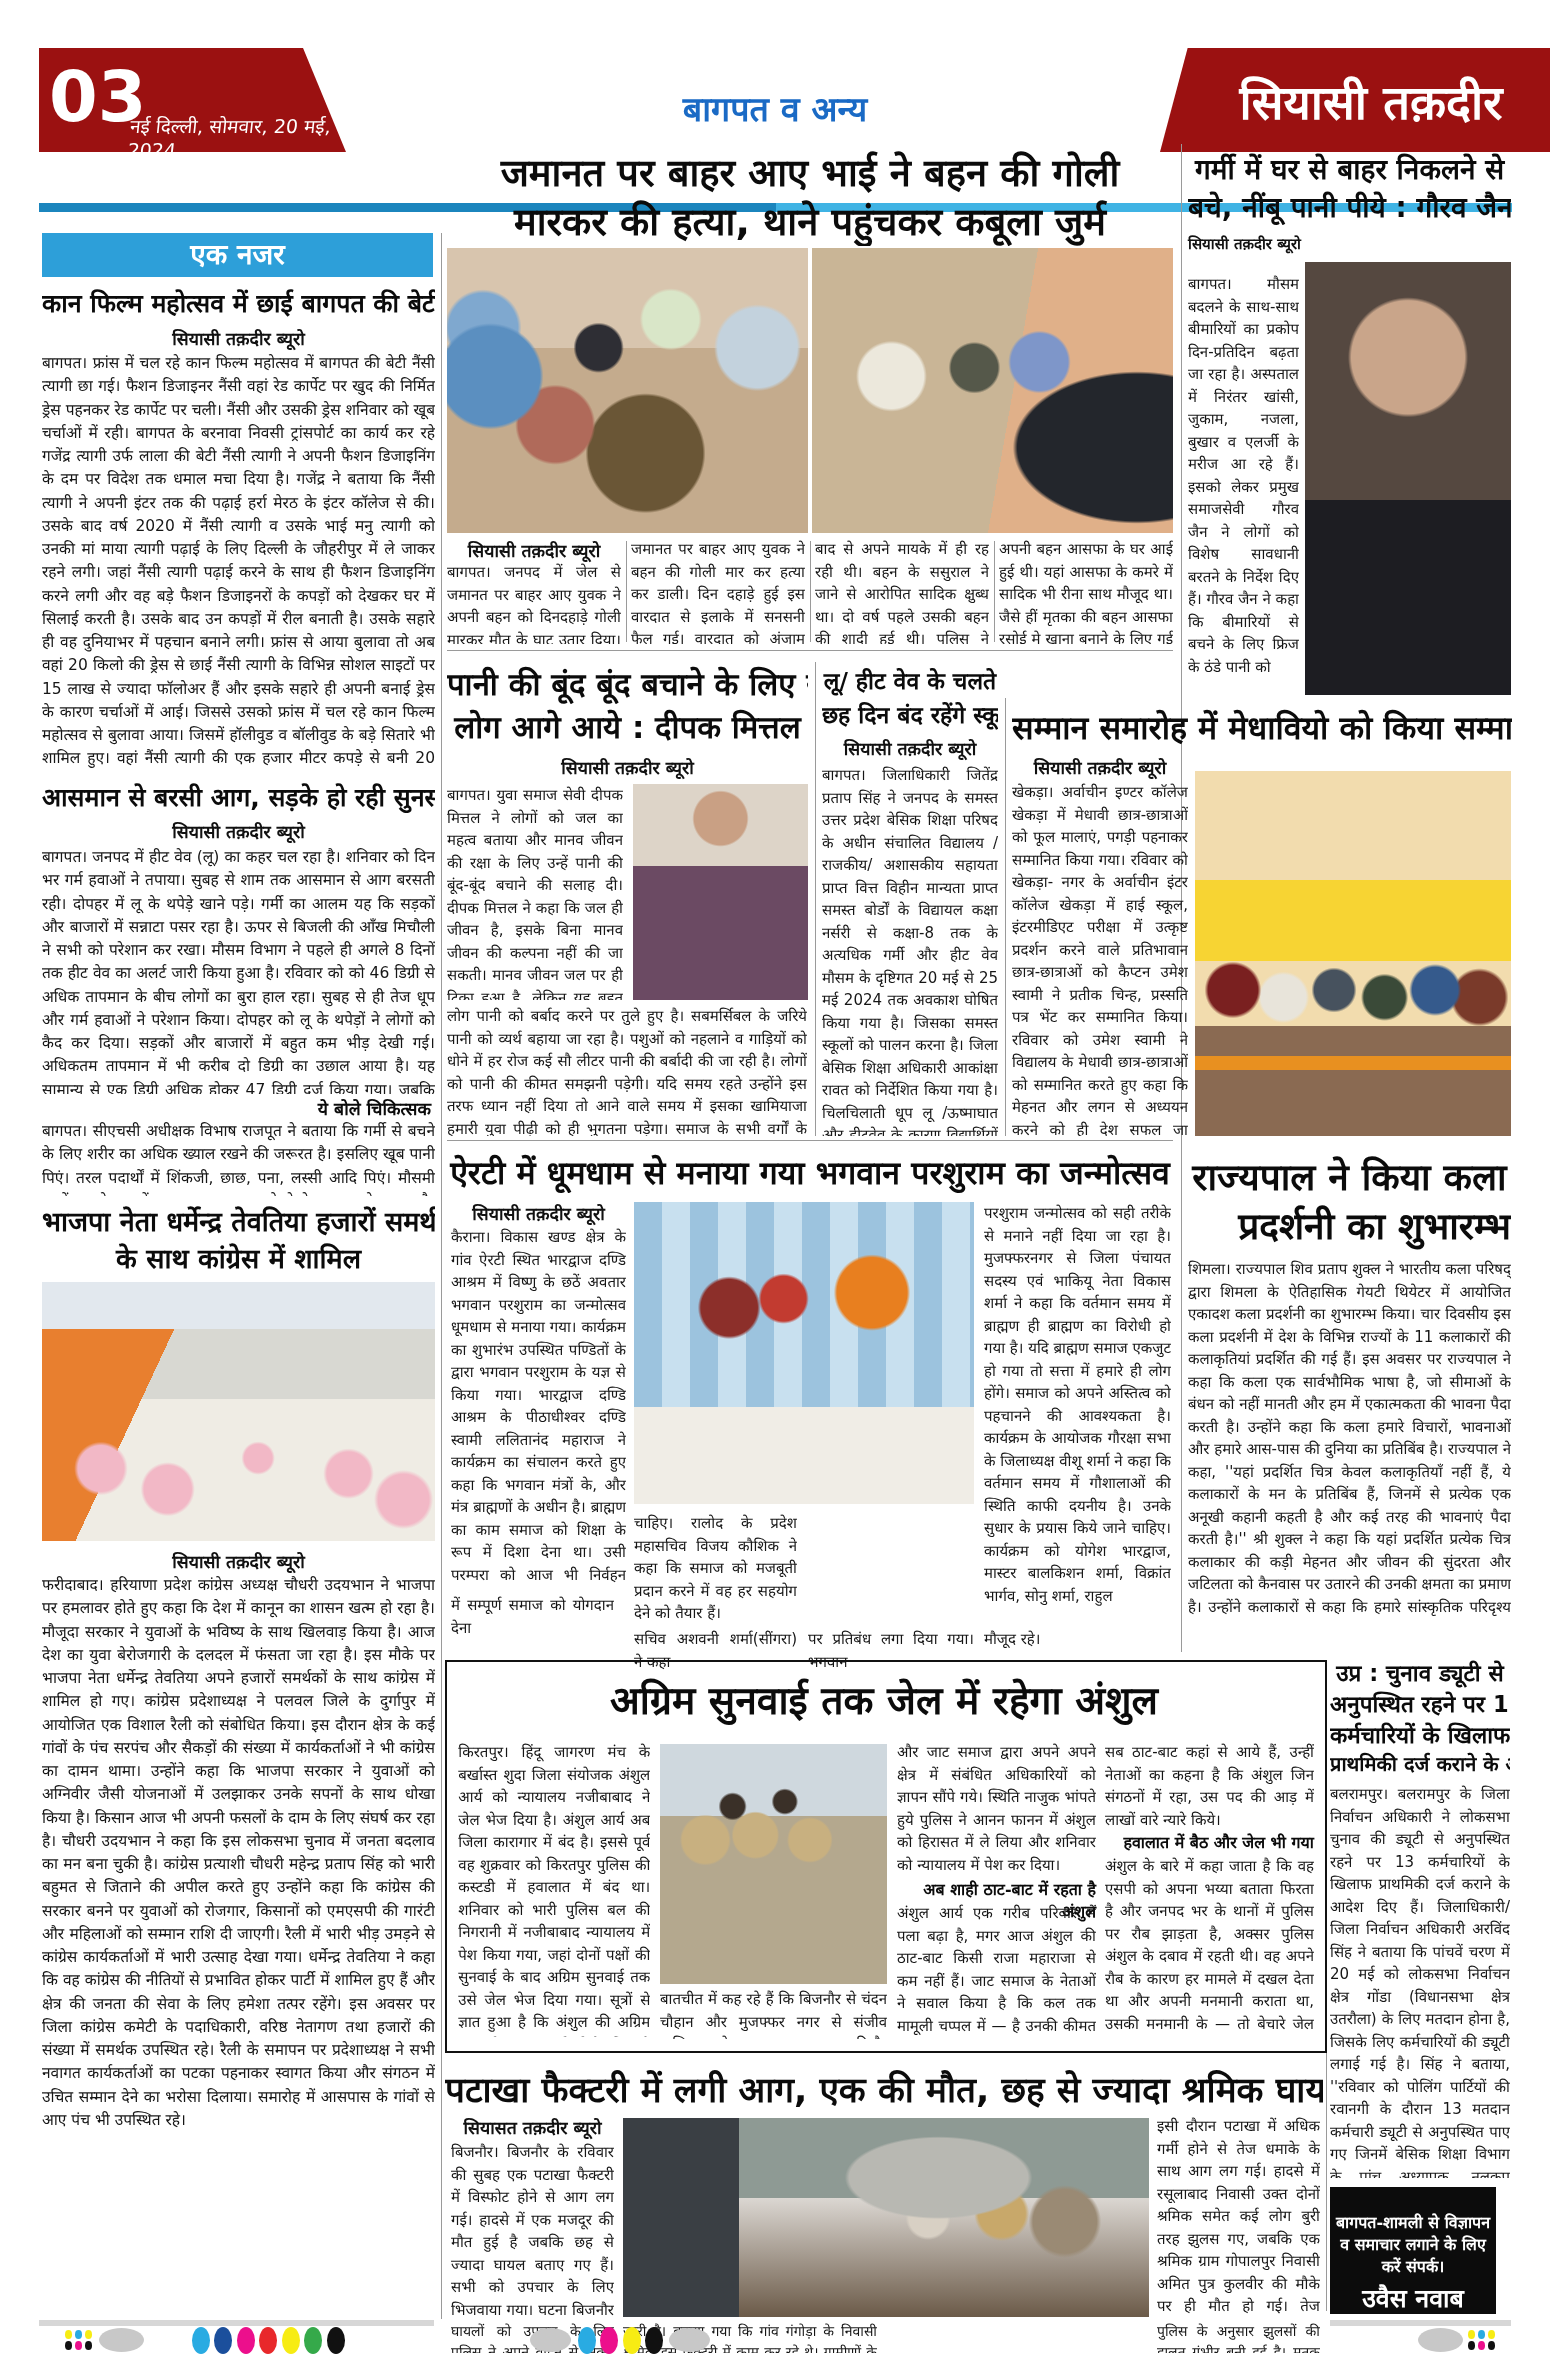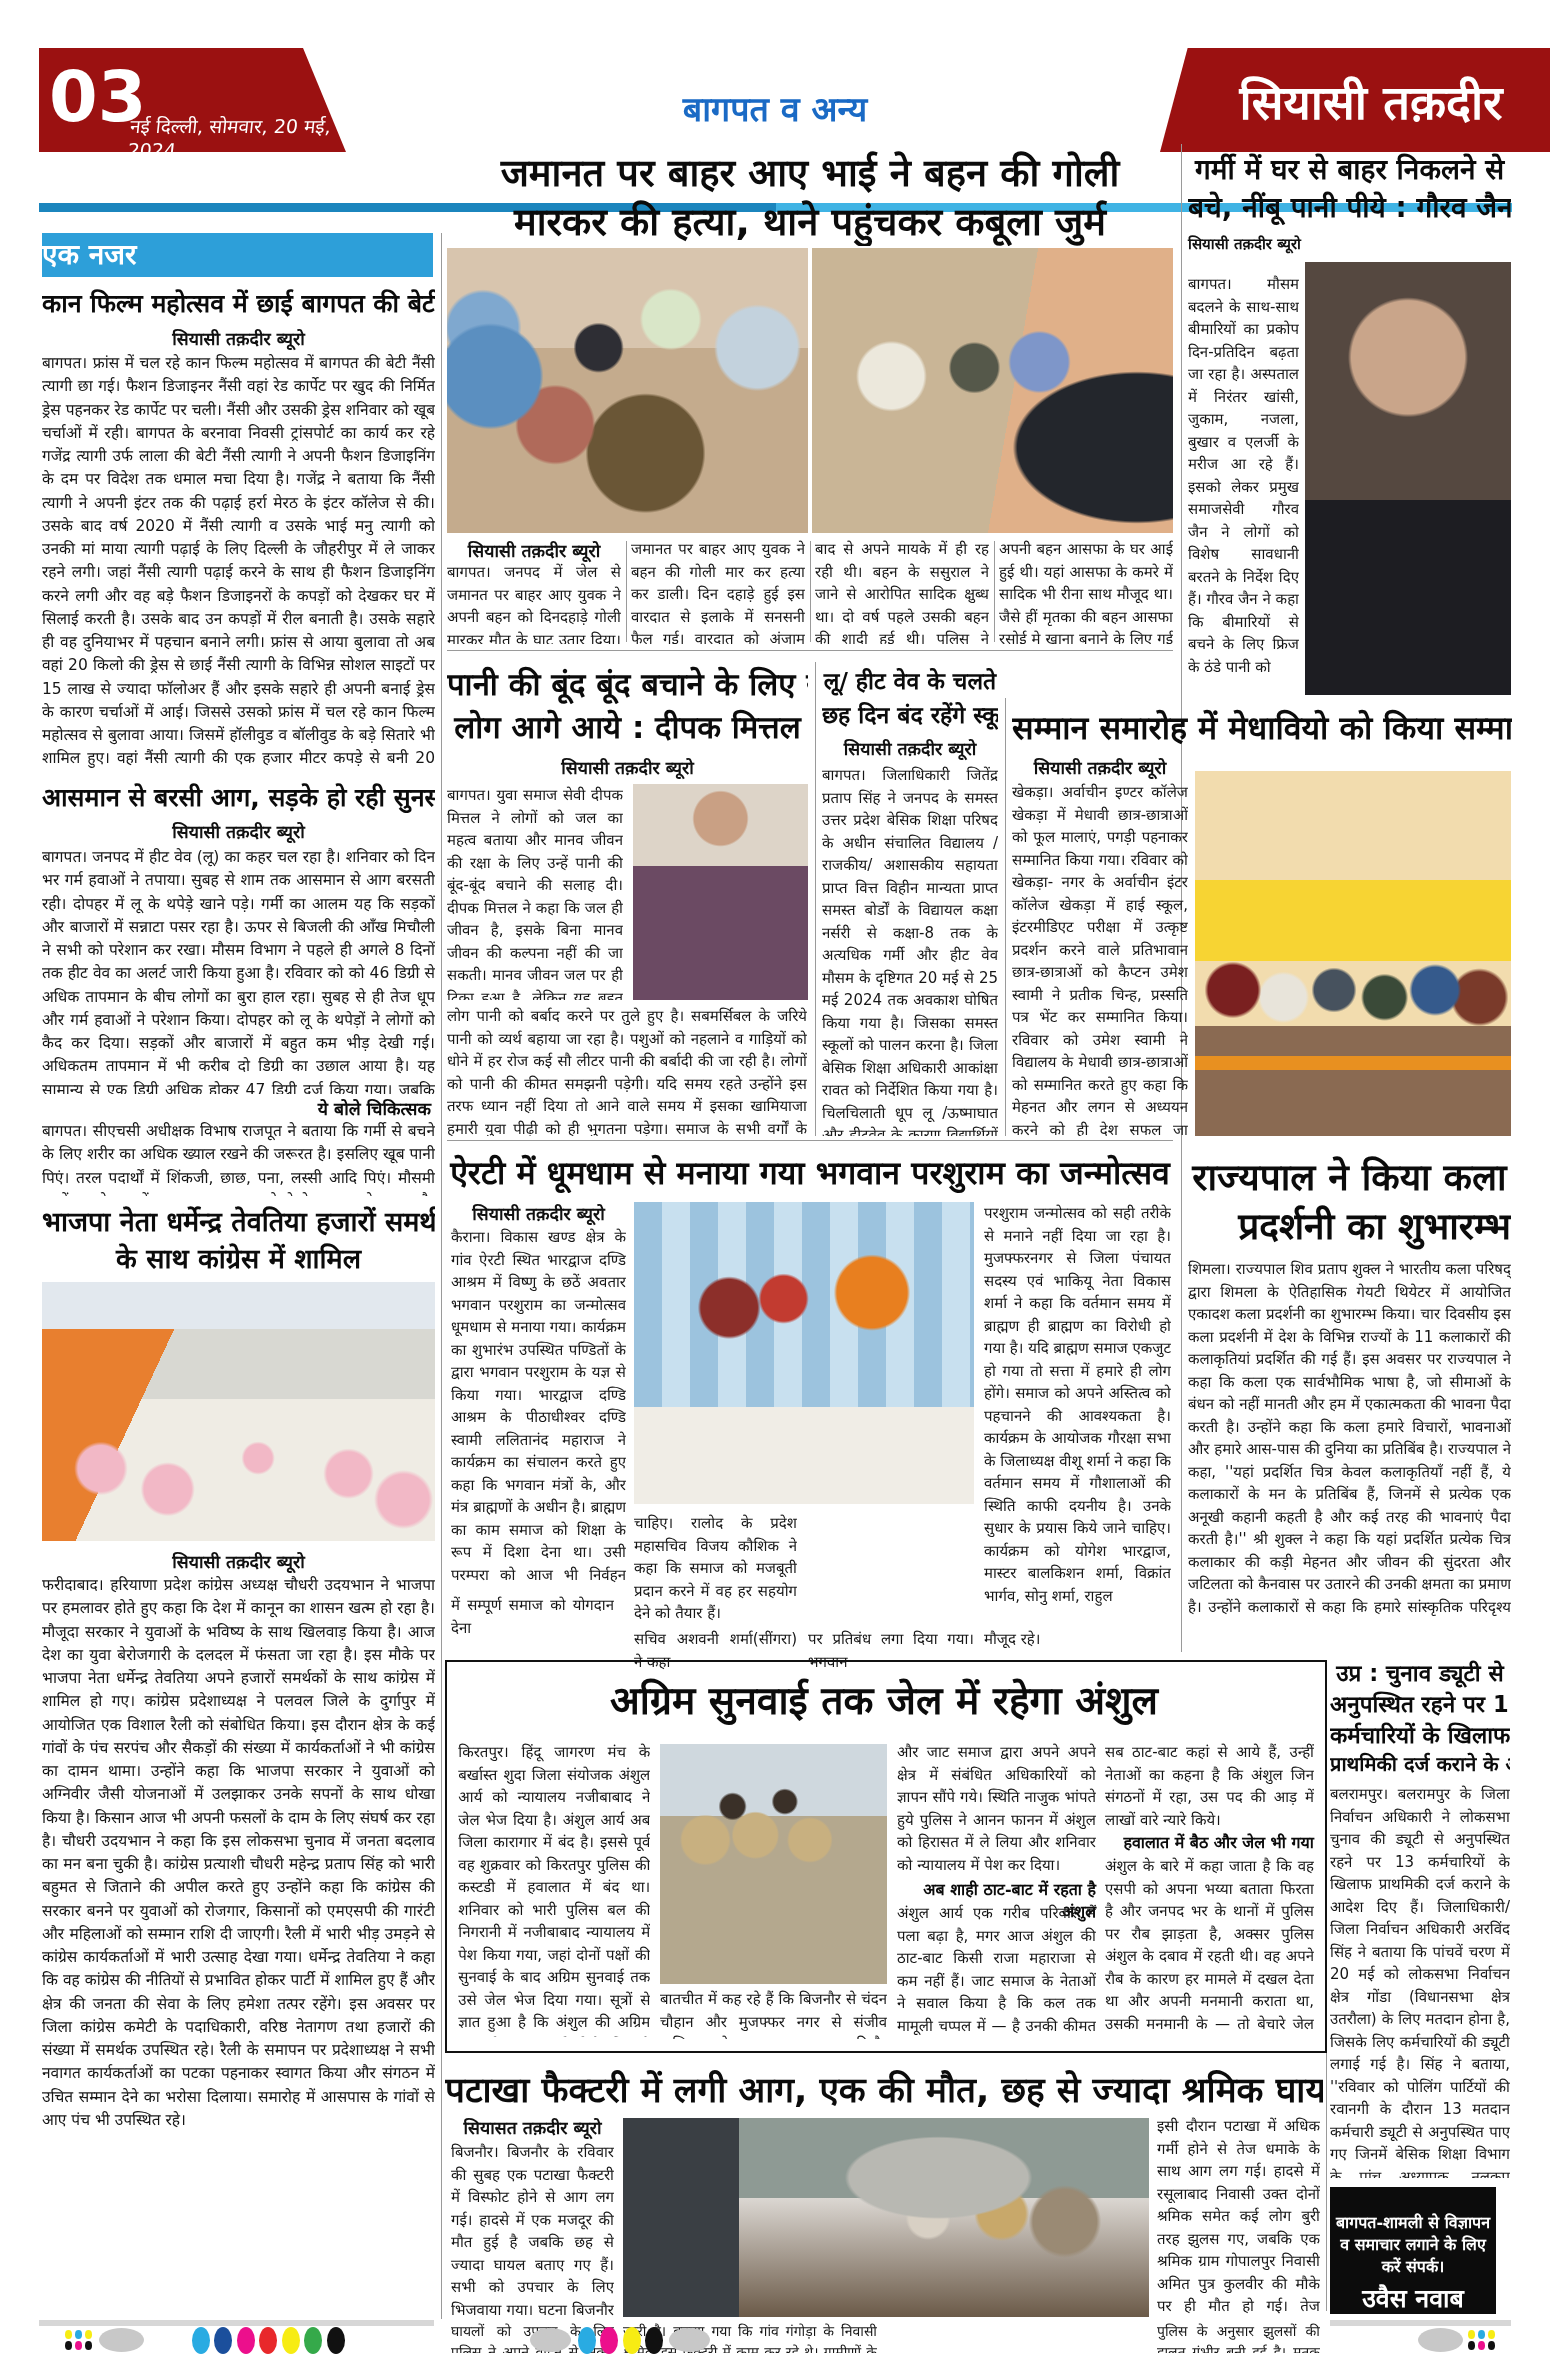--- a/index.html
+++ b/index.html
@@ -6,21 +6,21 @@
   #page{position:relative;width:1550px;height:2377px;background:#ffffff;overflow:hidden;
         font-family:"DejaVu Sans",sans-serif;color:#141414;}
   .abs{position:absolute;}
   .trap-left{background:#9b1111;clip-path:polygon(0 0,86% 0,100% 100%,0 100%);}
   .trap-right{background:#9b1111;clip-path:polygon(7% 0,100% 0,100% 100%,0 100%);}
   .pgnum{color:#fff;font-weight:bold;font-size:70px;line-height:1;}
   .pgdate{color:#fff;font-size:19px;transform:skewX(-6deg);}
   .section-title{color:#1a6ac5;font-weight:bold;font-size:34px;text-align:center;}
   .masthead{color:#fff;font-weight:bold;font-size:47px;text-align:center;}
   .bluebar{background:linear-gradient(to right,#1b85bd 0 50%,#3fb3e4 50% 100%);}
-  .eknajar{background:#2d9fd9;color:#fff;font-weight:bold;font-size:28px;text-align:left;line-height:44px;}
+  .eknajar{background:#2d9fd9;color:#fff;font-weight:bold;font-size:28px;text-align:center;line-height:44px;}
   .hl{font-weight:bold;color:#0b0b0b;text-align:center;white-space:nowrap;overflow:hidden;}
   .byline{font-weight:bold;font-size:17.6px;text-align:center;color:#111;}
   .body{font-size:15.5px;line-height:1.5;text-align:justify;overflow:hidden;color:#161616;}
   .subhead{font-weight:bold;font-size:17.6px;color:#0b0b0b;text-align:right;}
   .vrule{background:#9a9a9a;width:1.4px;}
   .hrule{background:#9a9a9a;height:1.4px;}
   .photo{background-color:#cbbba6;overflow:hidden;}
   .ph-mourning{background:
     radial-gradient(circle at 12% 45%, #5b8fc0 0 14%, transparent 15%),
     radial-gradient(circle at 10% 28%, #7fa8cf 0 9%, transparent 10%),

